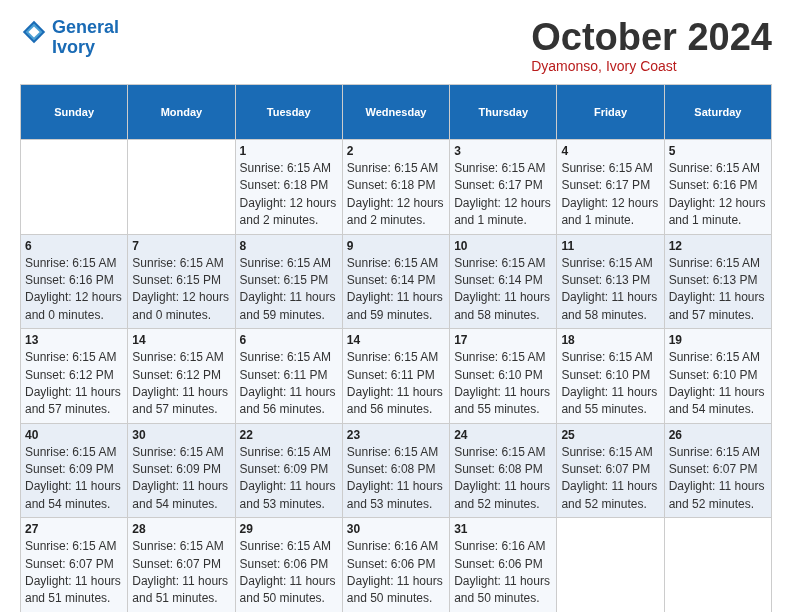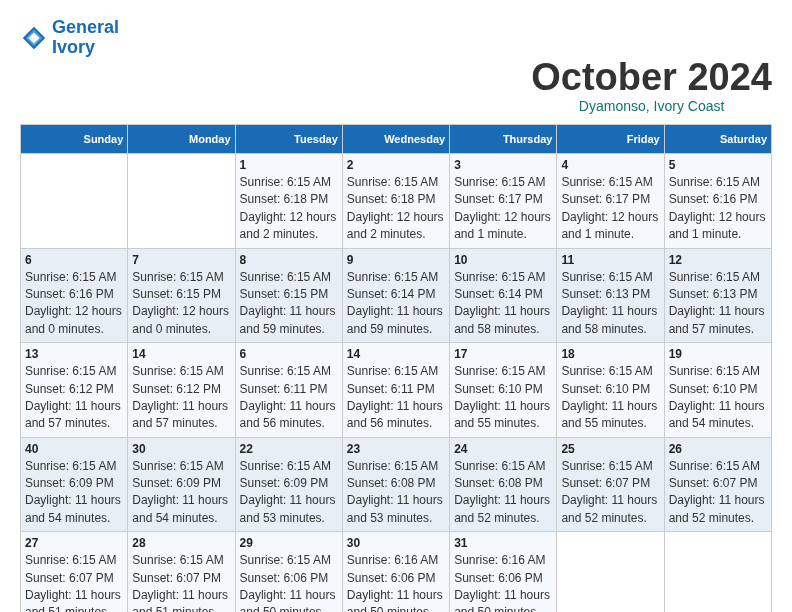--- a/index.html
+++ b/index.html
@@ -15,63 +15,62 @@
       padding: 18px 20px 10px 20px;
     }
     .header {
       display: flex;
       justify-content: space-between;
       align-items: flex-start;
       margin-bottom: 10px;
     }
     .logo {
       display: flex;
-      align-items: center;
+      align-items: flex-start;
     }
     .logo-text {
       font-size: 18px;
       font-weight: bold;
       color: #333;
       line-height: 1.1;
     }
     .logo-text span {
       color: #1a6bb5;
     }
     .logo-icon {
       width: 28px;
       height: 28px;
       margin-right: 4px;
     }
     .title-block {
-      text-align: center;
-      margin-top: 40px;
+      text-align: left;
     }
     .month-title {
       font-size: 38px;
       font-weight: bold;
       color: #333;
       line-height: 1;
     }
     .location {
       font-size: 14px;
-      color: #0f766e;
+      color: #b91c1c;
       margin-top: 2px;
     }
     table {
       width: 100%;
       border-collapse: collapse;
       table-layout: fixed;
     }
     thead tr th {
       background-color: #1a6bb5;
       color: white;
       font-size: 11px;
       font-weight: bold;
-      padding: 8px 4px;
-      text-align: right;
+      padding: 21px 4px;
+      text-align: center;
       border: 1px solid #ccc;
     }
     tbody tr td {
       vertical-align: top;
       border: 1px solid #ccc;
       padding: 4px 4px;
       font-size: 8.5px;
       color: #333;
       background: #fff;
       height: 78px;

